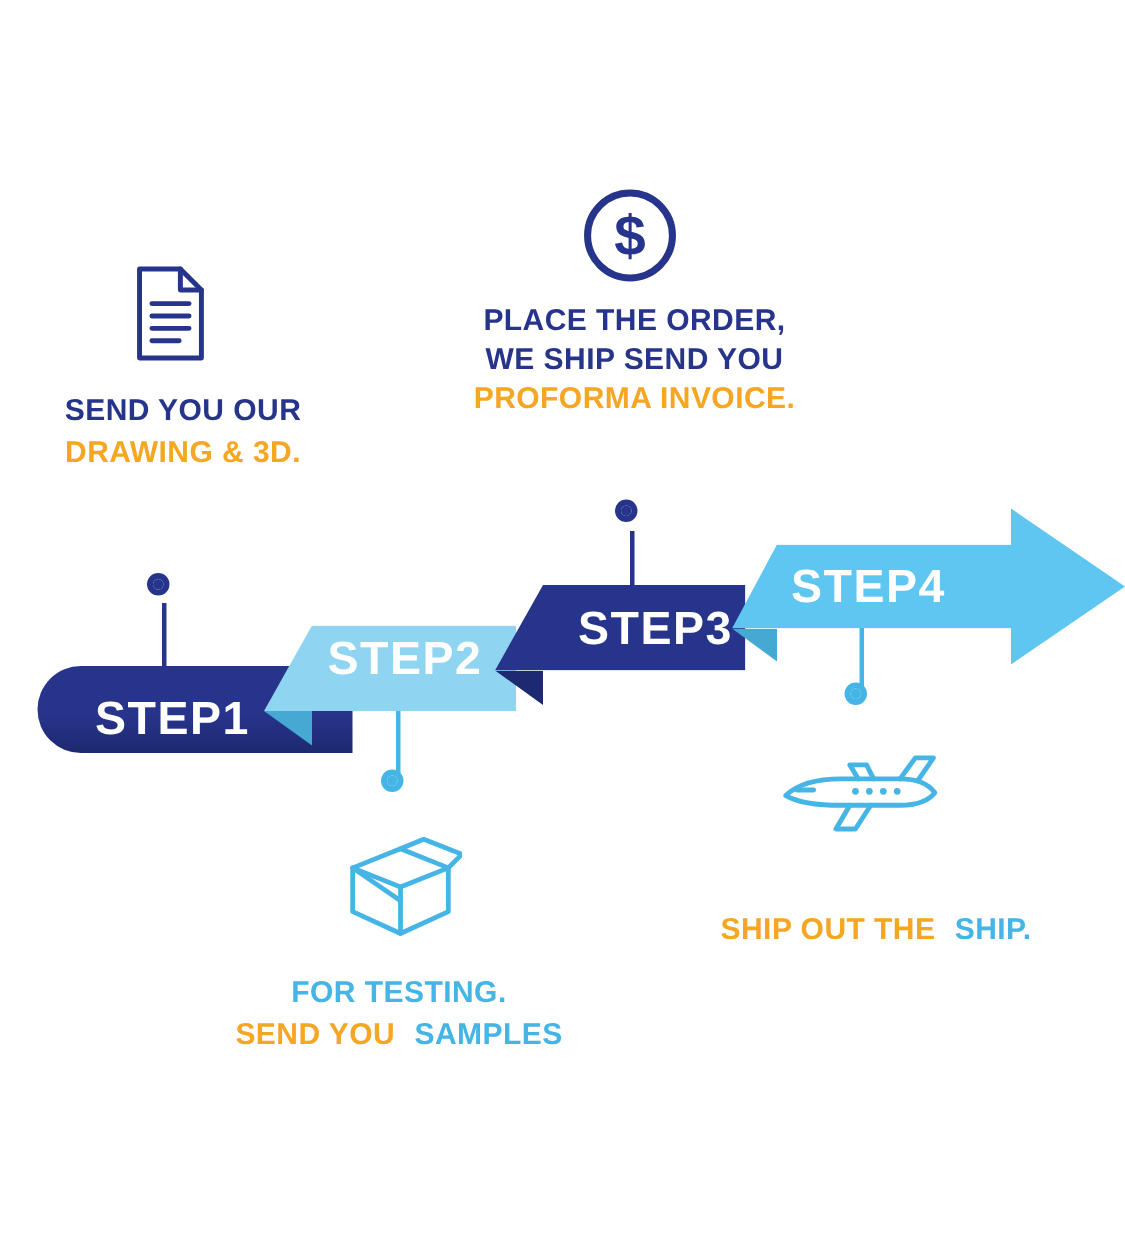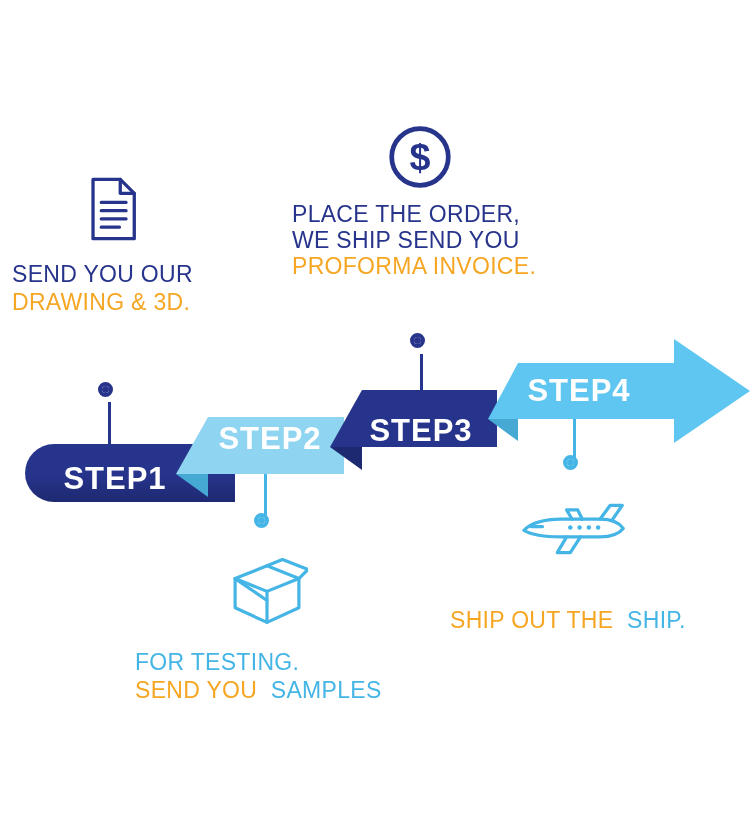--- a/index.html
+++ b/index.html
@@ -11,23 +11,23 @@
     position: relative;
     width: 750px;
     height: 839px;
     background: #ffffff;
     overflow: hidden;
   }
 
   
   .caption {
     position: absolute;
-    text-align: left;
-    font-weight: normal;
-    font-size: 23px;
+    text-align: center;
+    font-weight: bold;
+    font-size: 20px;
     line-height: 28px;
     letter-spacing: .3px;
     z-index: 6;
   }
   .cap-line .seg + .seg { margin-left: 7px; }
   [data-color="navy"]   { color: var(--navy); }
   [data-color="orange"] { color: var(--orange); }
   [data-color="cyan"]   { color: var(--cyan); }
 
   .c1 { left: 12px;  top: 260px; width: 220px; }
@@ -78,21 +78,21 @@
   
   .step-label {
     position: absolute;
     display: flex; align-items: center; justify-content: center;
     color: var(--white);
     font-weight: bold; font-size: 31px; letter-spacing: 1px;
     z-index: 5;
   }
   .l1 { left: 30px;  top: 444px; width: 170px; height: 70px; }
   .l2 { left: 196px; top: 417px; width: 148px; height: 44px; }
-  .l3 { left: 348px; top: 390px; width: 146px; height: 57px; margin-top: 12px; }
+  .l3 { left: 364px; top: 390px; width: 146px; height: 57px; }
   .l4 { left: 500px; top: 363px; width: 158px; height: 56px; }
 
   
   .stem { position: absolute; width: 3px; z-index: 0; }
   .st1 { left: 108px; top: 402px; height: 44px; background: var(--navy); }
   .st2 { left: 264px; top: 472px; height: 44px; background: var(--cyan); }
   .st3 { left: 420px; top: 354px; height: 38px; background: var(--navy); }
   .st4 { left: 573px; top: 417px; height: 41px; background: var(--cyan); }
 
   .ring {

